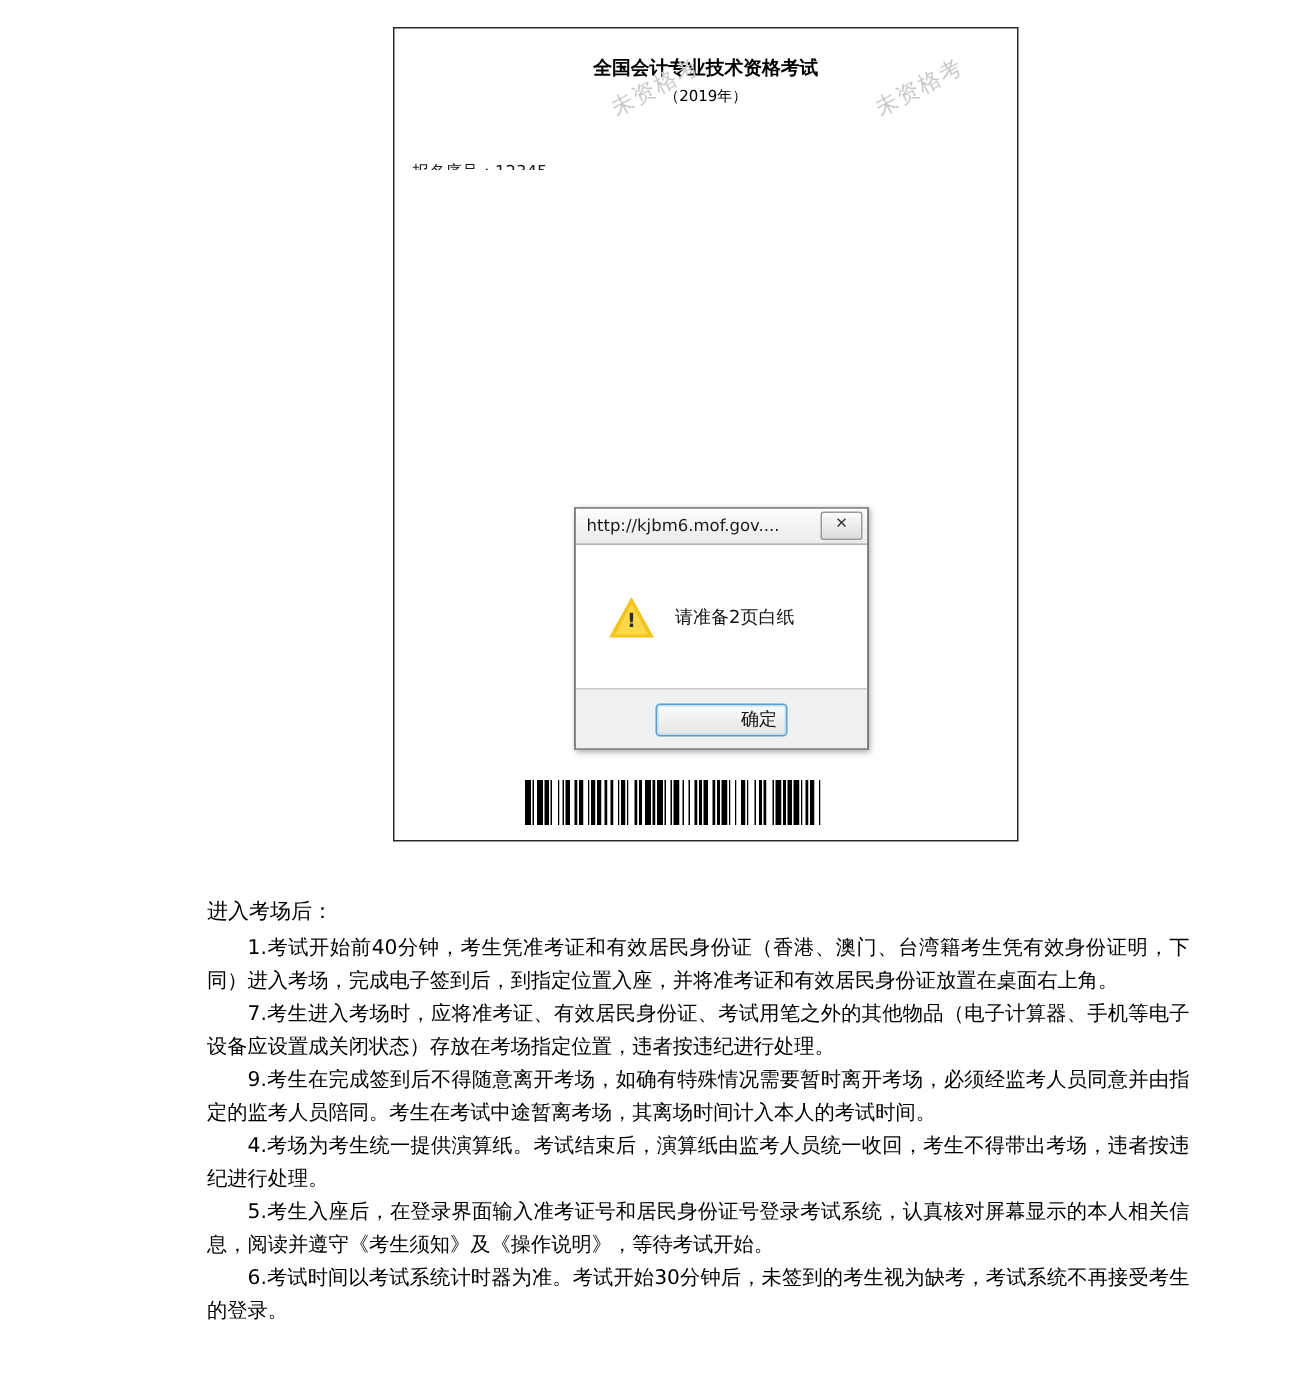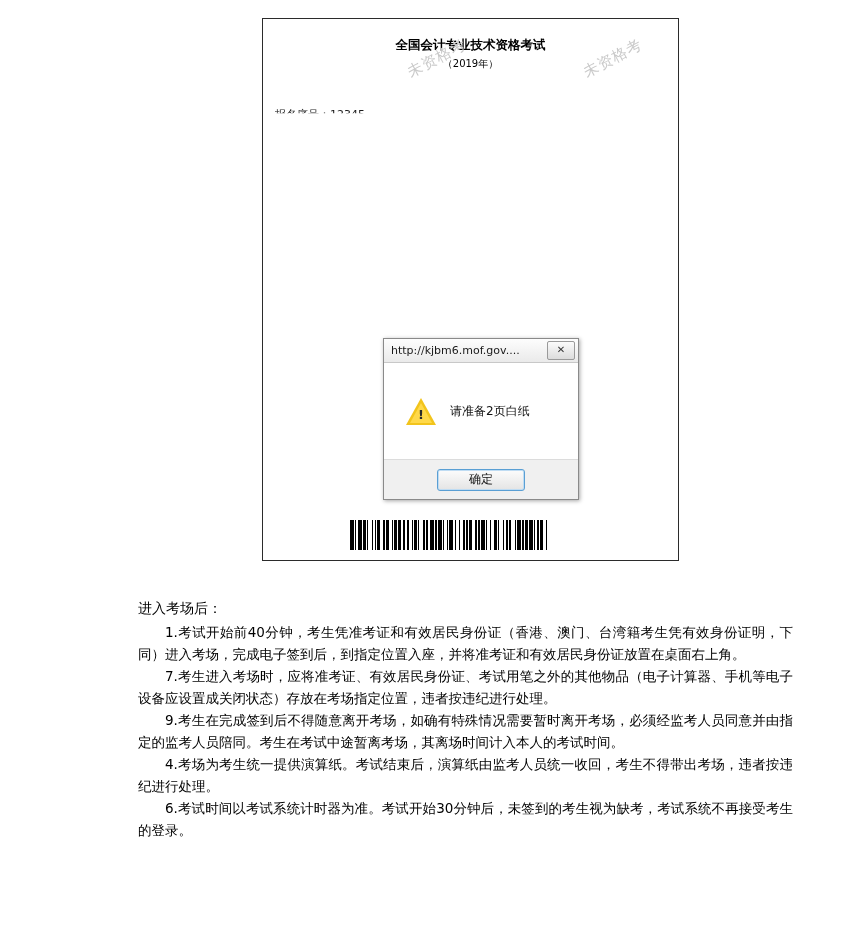--- a/index.html
+++ b/index.html
@@ -187,20 +187,21 @@
     width: 88px;
     height: 22px;
     font-size: 12px;
     color: #111;
     background: linear-gradient(to bottom, #fcfcfc, #e4e4e4);
     border: 1px solid #5a9fd4;
     border-radius: 3px;
     box-shadow: 0 0 0 1px #bfdcf3 inset;
     cursor: pointer;
     font-family: "DejaVu Sans", sans-serif;
+    text-align: right;
   }
 
   
   .notice {
     position: absolute;
     left: 138px;
     top: 597px;
     width: 655px;
     font-family: "DejaVu Sans", sans-serif;
     font-size: 13.5px;
@@ -350,15 +351,16 @@
   </div>
 </div>
 
 <div class="notice">
   <div class="notice-title">进入考场后：</div>
   <div>
       <p>1.考试开始前40分钟，考生凭准考证和有效居民身份证（香港、澳门、台湾籍考生凭有效身份证明，下同）进入考场，完成电子签到后，到指定位置入座，并将准考证和有效居民身份证放置在桌面右上角。</p>
       <p>7.考生进入考场时，应将准考证、有效居民身份证、考试用笔之外的其他物品（电子计算器、手机等电子设备应设置成关闭状态）存放在考场指定位置，违者按违纪进行处理。</p>
       <p>9.考生在完成签到后不得随意离开考场，如确有特殊情况需要暂时离开考场，必须经监考人员同意并由指定的监考人员陪同。考生在考试中途暂离考场，其离场时间计入本人的考试时间。</p>
       <p>4.考场为考生统一提供演算纸。考试结束后，演算纸由监考人员统一收回，考生不得带出考场，违者按违纪进行处理。</p>
+      <p>5.考生入座后，在登录界面输入准考证号和居民身份证号登录考试系统，认真核对屏幕显示的本人相关信息，阅读并遵守《考生须知》及《操作说明》，等待考试开始。</p>
       <p>6.考试时间以考试系统计时器为准。考试开始30分钟后，未签到的考生视为缺考，考试系统不再接受考生的登录。</p>
     </div>
 </div>
 
 </body></html>

